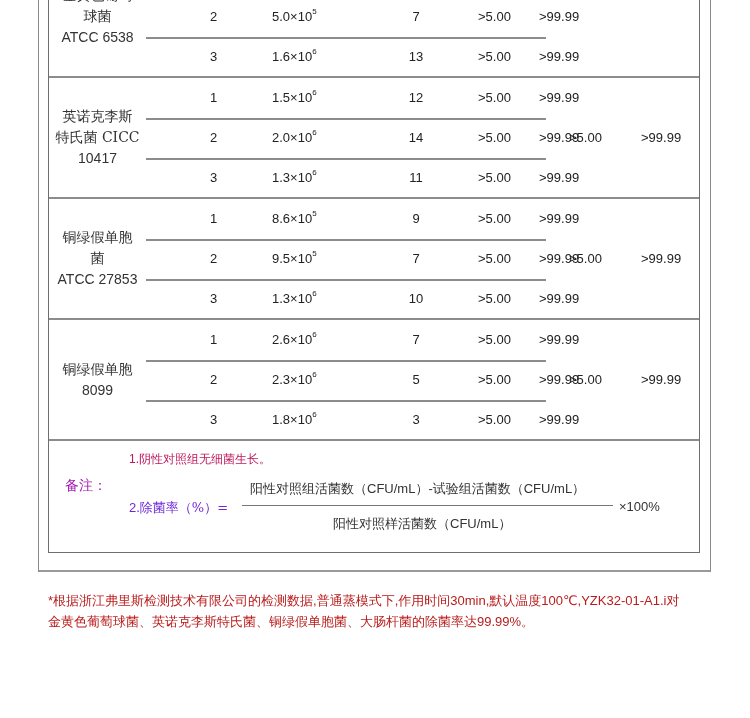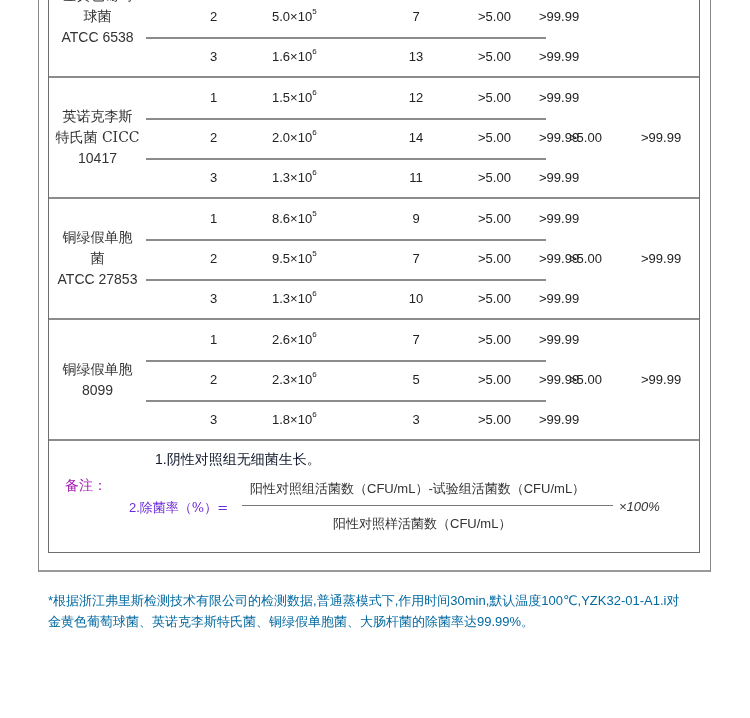--- a/index.html
+++ b/index.html
@@ -44,29 +44,29 @@
   .avg {
     position:absolute; top:0; height:119px; display:flex; align-items:center;
     font-size:13px; color:#222;
   }
   .avg-log { left:520px; }
   .avg-rate { left:592px; }
   .notes {
     position:absolute; left:0; width:650px; height:112px;
   }
   .notes .label { position:absolute; left:16px; top:36px; font-family:"DejaVu Serif","Liberation Serif",serif; font-size:14px; color:#a21caf;}
-  .note1 { position:absolute; left:80px; top:10px; font-size:14px; color:#0f172a;margin-left:26px; }
+  .note1 { position:absolute; left:80px; top:10px; font-size:12px; color:#be185d; }
   .note1 .cn, .note2 .cn { font-family:"DejaVu Serif","Liberation Serif",serif; }
   .note2 { position:absolute; left:80px; top:58px; font-size:13px; color:#6d28d9; }
   .fraction-num { position:absolute; left:201px; top:39px; font-size:13px; color:#333; white-space:nowrap;}
   .fraction-line { position:absolute; left:193px; top:64px; width:371px; height:1px; background:#777; }
   .fraction-den { position:absolute; left:284px; top:74px; font-size:13px; color:#333; white-space:nowrap;}
-  .times100 { position:absolute; left:570px; top:58px; font-size:13px; color:#333;font-style:italic; }
+  .times100 { position:absolute; left:570px; top:58px; font-size:13px; color:#333; }
   .footer {
-    position:absolute; left:48px; top:590px; width:680px; font-size:13px; line-height:21px; color:#0369a1;
+    position:absolute; left:48px; top:590px; width:680px; font-size:13px; line-height:21px; color:#b91c1c;
   }
 </style>
 </head>
 <body>
 
 <div class="outer-frame"></div>
 
 <div class="table">
 
   <div class="group" style="top:17px;">

